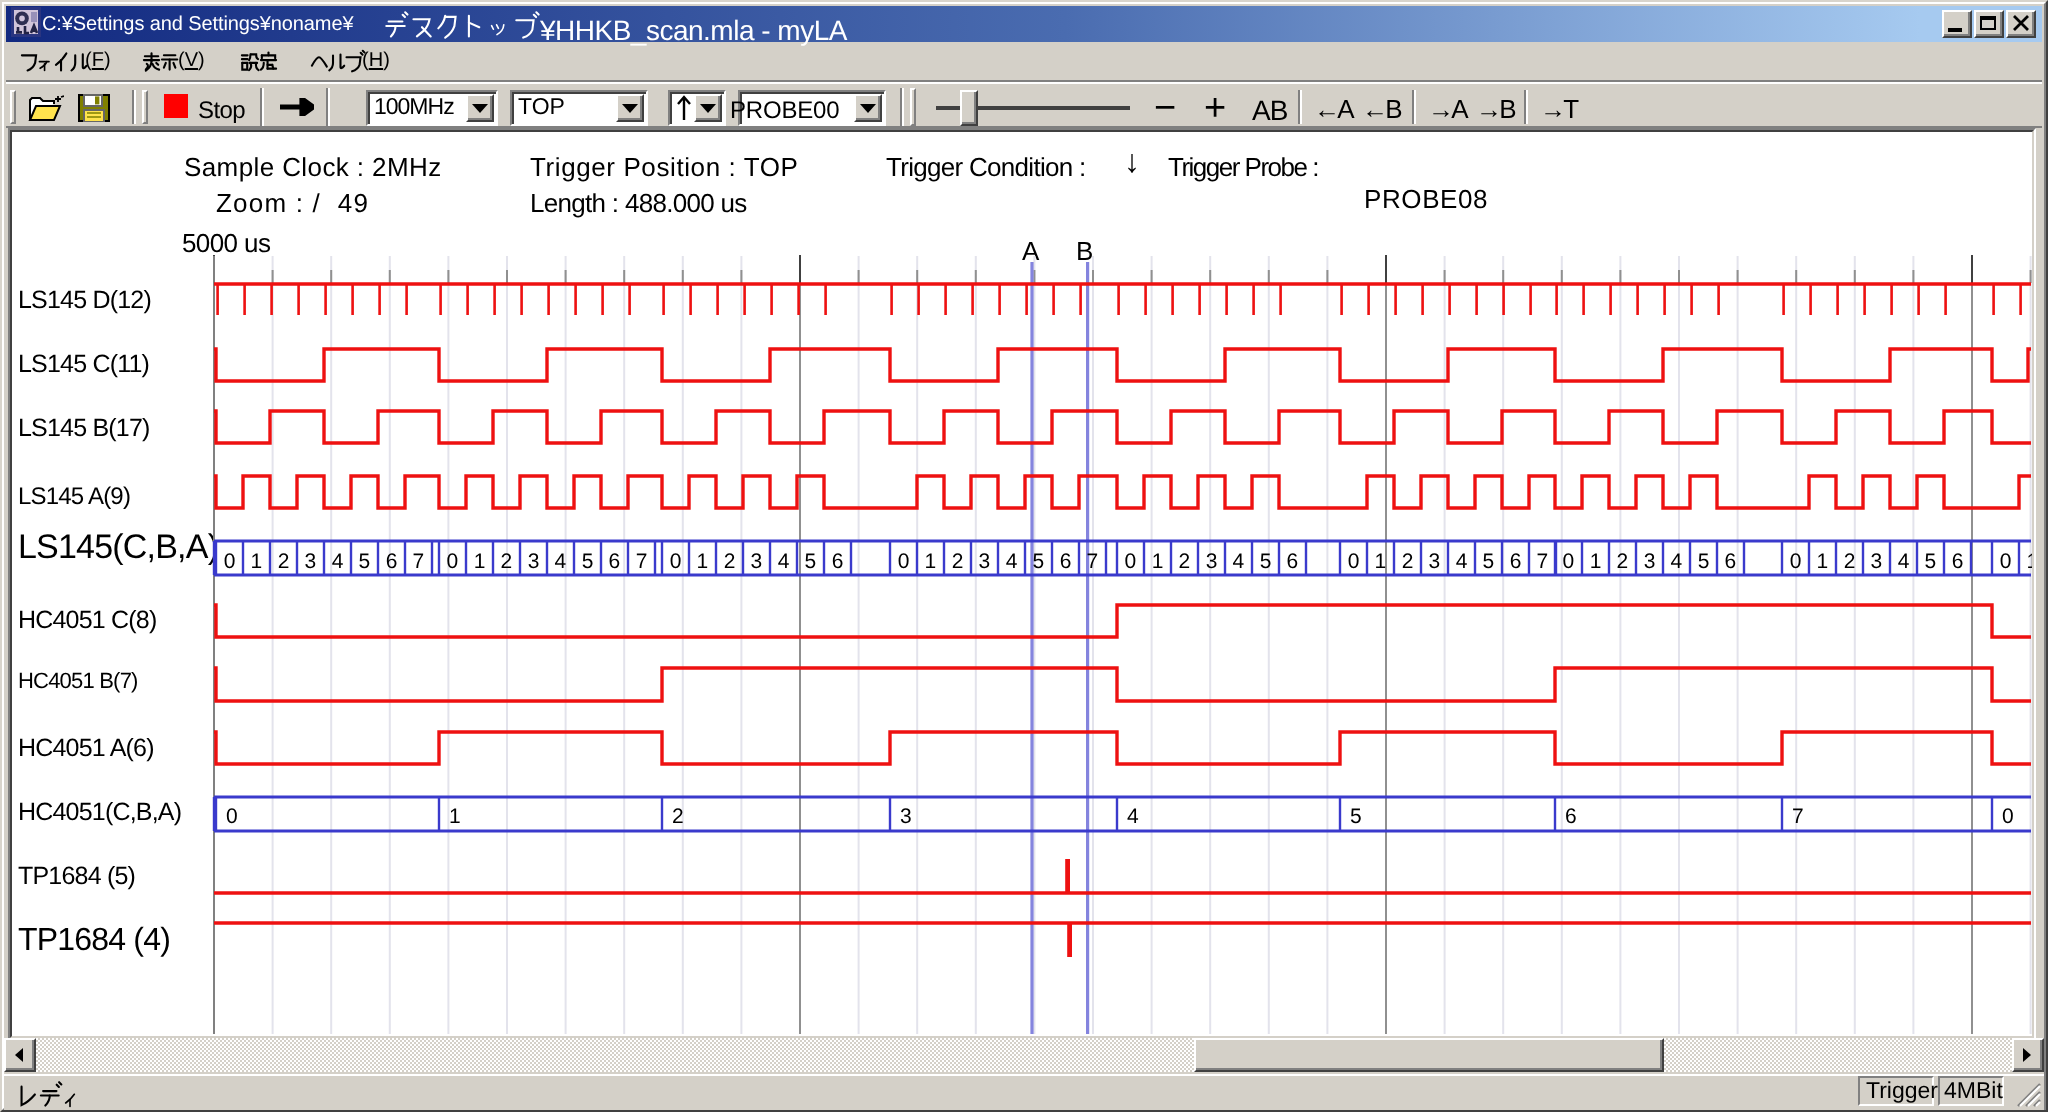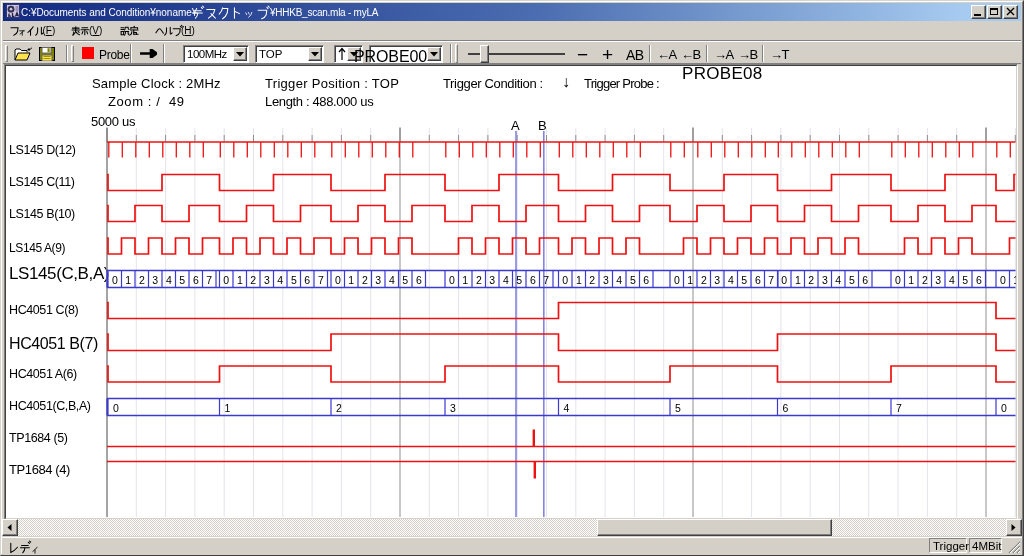--- a/index.html
+++ b/index.html
@@ -13,21 +13,21 @@
 <div class="ab" style="left:1px;top:1px;width:1022px;height:554px;border:1px solid #808080;border-top-color:#fff;border-left-color:#fff"></div>
 <div class="ab" style="left:3px;top:3px;width:1018px;height:18px;background:linear-gradient(to right,#122980,#4A6CB0 52%,#A6CAF0 94%)"></div>
 <svg class="ab" style="left:5px;top:3px" width="16" height="16" viewBox="0 0 16 16">
     <rect x="0.5" y="0.5" width="15" height="15" fill="#2A3580"></rect>
     <rect x="2" y="2" width="12" height="12" fill="#D0C4DA"></rect>
     <circle cx="6" cy="6.2" r="3.4" fill="#2E2E52"></circle>
     <circle cx="6" cy="6.2" r="1.4" fill="#CFC3DB"></circle>
     <rect x="10.5" y="3" width="3" height="5" fill="#9890B8"></rect>
     <path d="M4,10.5 V13.5 M3,13.2 H6 M7.5,10 V13.5 H9.5 M10.5,13.5 L12,9.8 L13.5,13.5 M11.2,12.3 H12.8" stroke="#232345" stroke-width="1.3" fill="none"></path>
   </svg>
-<div class="txt" style="left:21px;top:7px;font-size:10px;color:#fff;letter-spacing:-0.05px">C:¥Documents and Condition¥noname¥</div>
+<div class="txt" style="left:21px;top:7px;font-size:10px;color:#fff;letter-spacing:-0.05px">C:¥Settings and Settings¥noname¥</div>
 <svg style="position:absolute;left:192px;top:6px;overflow:visible" width="78" height="13.5" viewBox="0 0 67.8 10.5">
     <g>
       <g transform="translate(0.0,0.0) scale(1.0)">
         <path d="M2,3.5 H8" fill="none" stroke="#fff" stroke-width="0.91" stroke-linecap="round"></path>
         <path d="M1,5.5 H9" fill="none" stroke="#fff" stroke-width="0.91" stroke-linecap="round"></path>
         <path d="M5,5.5 Q5,8 3,10" fill="none" stroke="#fff" stroke-width="0.91" stroke-linecap="round"></path>
         <path d="M8.1,0.6 L9.1,1.6" fill="none" stroke="#fff" stroke-width="0.91" stroke-linecap="round"></path>
         <path d="M9.2,-0.5 L10.2,0.5" fill="none" stroke="#fff" stroke-width="0.91" stroke-linecap="round"></path>
       </g>
       <g transform="translate(11.3,0.0) scale(1.0)">
@@ -47,21 +47,21 @@
         <path d="M4.8,3.5 L5.8,5.5" fill="none" stroke="#fff" stroke-width="0.91" stroke-linecap="round"></path>
         <path d="M8.8,3.5 Q8.5,7 5,9" fill="none" stroke="#fff" stroke-width="0.91" stroke-linecap="round"></path>
       </g>
       <g transform="translate(56.5,0.0) scale(1.0)">
         <path d="M1,3 H8.5 L8,7 Q7,9.5 4,10.5" fill="none" stroke="#fff" stroke-width="0.91" stroke-linecap="round"></path>
         <path d="M8.6,0.6 L9.6,1.6" fill="none" stroke="#fff" stroke-width="0.91" stroke-linecap="round"></path>
         <path d="M9.7,-0.5 L10.7,0.5" fill="none" stroke="#fff" stroke-width="0.91" stroke-linecap="round"></path>
       </g>
     </g>
   </svg>
-<div class="txt" style="left:270px;top:7px;font-size:10px;color:#fff;letter-spacing:-0.25px">¥HHKB_scan.mla - myLA</div>
+<div class="txt" style="left:270px;top:7px;font-size:14px;color:#fff;letter-spacing:-0.25px">¥HHKB_scan.mla - myLA</div>
 <div class="ab raised" style="left:971px;top:5px;width:15px;height:14px"></div>
 <div class="ab" style="left:974px;top:14px;width:7px;height:2px;background:#000"></div>
 <div class="ab raised" style="left:987px;top:5px;width:15px;height:14px"></div>
 <div class="ab" style="left:990px;top:8px;width:8px;height:7px;border:1px solid #000;border-top-width:2px"></div>
 <div class="ab raised" style="left:1003px;top:5px;width:15px;height:14px"></div>
 <svg class="ab" style="left:1006px;top:7px" width="9" height="9" viewBox="0 0 9 9">
     <path d="M1,1 L8,8 M8,1 L1,8" stroke="#000" stroke-width="1.4"></path>
   </svg>
 <svg style="position:absolute;left:9.5px;top:25px;overflow:visible" width="33" height="11.5" viewBox="0 0 34.9 10.5">
     <g>
@@ -159,21 +159,21 @@
 <svg class="ab" style="left:39px;top:47px" width="16" height="14" viewBox="0 0 16 14">
 <rect x="0.5" y="0.5" width="15" height="13" fill="#808000" stroke="#000"></rect>
 <rect x="3" y="0.5" width="9" height="5.5" fill="#fff" stroke="#666"></rect>
 <rect x="8.5" y="1.2" width="2.2" height="4" fill="#808000"></rect>
 <rect x="3" y="8" width="10" height="6" fill="#ffe34d" stroke="#666"></rect>
 <path d="M4.5,9.5 h7 M4.5,11.5 h7" stroke="#808000" stroke-width="0.8"></path>
 </svg>
 <div class="sep" style="left:66px;top:45px;height:17px"></div>
 <div class="grip" style="left:71px;top:45px;height:17px"></div>
 <div class="ab" style="left:82px;top:47px;width:12px;height:12px;background:#f00"></div>
-<div class="txt" style="left:99px;top:48px;font-size:12px;letter-spacing:-0.3px">Probe</div>
+<div class="txt" style="left:99px;top:48px;font-size:12px;letter-spacing:-0.3px">Stop</div>
 <div class="sep" style="left:130px;top:44px;height:19px"></div>
 <svg class="ab" style="left:140px;top:49px" width="17" height="9" viewBox="0 0 17 9">
     <path d="M0,4.5 H11 M11,0.5 L16.5,4.5 L11,8.5 Z" stroke="#000" stroke-width="2.6" fill="#000"></path>
   </svg>
 <div class="sep" style="left:163px;top:44px;height:19px"></div>
 <div class="ab sunk2" style="left:183px;top:45px;width:66px;height:18px"></div>
 <div class="txt" style="left:187px;top:48px;font-size:11.5px;letter-spacing:-0.5px">100MHz</div>
 <div class="ab raised" style="left:233px;top:47px;width:14px;height:14px"></div>
 <svg class="ab" style="left:236px;top:52px" width="9" height="5" viewBox="0 0 9 5">
     <path d="M0,0 H8 L4,4.5 Z" fill="#000"></path>
@@ -187,21 +187,21 @@
 <div class="ab sunk2" style="left:334px;top:45px;width:29px;height:18px"></div>
 <div class="txt" style="left:341px;top:48px;font-size:12px;letter-spacing:0px"></div>
 <div class="ab raised" style="left:347px;top:47px;width:14px;height:14px"></div>
 <svg class="ab" style="left:350px;top:52px" width="9" height="5" viewBox="0 0 9 5">
     <path d="M0,0 H8 L4,4.5 Z" fill="#000"></path>
   </svg>
 <svg class="ab" style="left:338px;top:47px" width="8" height="14" viewBox="0 0 8 14">
     <path d="M4,13 V2 M1,5 L4,1.5 L7,5" stroke="#000" stroke-width="1.2" fill="none"></path>
   </svg>
 <div class="ab sunk2" style="left:369px;top:45px;width:74px;height:18px"></div>
-<div class="txt" style="left:354px;top:48px;font-size:16px;letter-spacing:-0.1px">PROBE00</div>
+<div class="txt" style="left:365px;top:48px;font-size:12px;letter-spacing:-0.1px">PROBE00</div>
 <div class="ab raised" style="left:427px;top:47px;width:14px;height:14px"></div>
 <svg class="ab" style="left:430px;top:52px" width="9" height="5" viewBox="0 0 9 5">
     <path d="M0,0 H8 L4,4.5 Z" fill="#000"></path>
   </svg>
 <div class="sep" style="left:450px;top:44px;height:19px"></div>
 <div class="grip" style="left:455px;top:44px;height:19px"></div>
 <div class="ab" style="left:468px;top:53px;width:97px;height:2px;background:#404040"></div>
 <div class="ab raised" style="left:480px;top:45px;width:9px;height:18px"></div>
 <div class="txt" style="left:577px;top:44px;font-size:19px">−</div>
 <div class="txt" style="left:602px;top:44px;font-size:19px">+</div>
@@ -217,35 +217,35 @@
 <div class="ab" style="left:3px;top:63px;width:1018px;height:1px;background:#808080"></div>
 <div class="ab" style="left:4px;top:64px;width:1014px;height:456px;border:1px solid;border-color:#808080 #fff #fff #808080"></div>
 <div class="ab" style="left:5px;top:65px;width:1012px;height:454px;border:1px solid;border-color:#404040 #D4D0C8 #D4D0C8 #404040;background:#fff"></div>
 <div class="txt" style="left:92px;top:76px;font-size:13px;letter-spacing:0.2px">Sample Clock : 2MHz</div>
 <div class="txt" style="left:108px;top:94px;font-size:13px;letter-spacing:0.6px">Zoom : /  49</div>
 <div class="txt" style="left:265px;top:76px;font-size:13px;letter-spacing:0.3px">Trigger Position : TOP</div>
 <div class="txt" style="left:265px;top:94px;font-size:13px;letter-spacing:-0.35px">Length : 488.000 us</div>
 <div class="txt" style="left:443px;top:76px;font-size:13px;letter-spacing:-0.35px">Trigger Condition :</div>
 <div class="txt" style="left:562px;top:73px;font-size:16px">↓</div>
 <div class="txt" style="left:584px;top:76px;font-size:13px;letter-spacing:-0.75px">Trigger Probe :</div>
-<div class="txt" style="left:682px;top:64px;font-size:17px;letter-spacing:0.3px">PROBE08</div>
+<div class="txt" style="left:682px;top:92px;font-size:13px;letter-spacing:0.3px">PROBE08</div>
 <div class="txt" style="left:91px;top:114px;font-size:13px;letter-spacing:-0.3px">5000 us</div>
 <div class="txt" style="left:511px;top:118px;font-size:13px">A</div>
 <div class="txt" style="left:538px;top:118px;font-size:13px">B</div>
 <div class="txt" style="left:9px;top:142.8px;font-size:12.5px;letter-spacing:-0.4px">LS145 D(12)</div>
 <div class="txt" style="left:9px;top:174.8px;font-size:12.5px;letter-spacing:-0.4px">LS145 C(11)</div>
-<div class="txt" style="left:9px;top:206.8px;font-size:12.5px;letter-spacing:-0.4px">LS145 B(10)</div>
+<div class="txt" style="left:9px;top:206.8px;font-size:12.5px;letter-spacing:-0.4px">LS145 B(17)</div>
 <div class="txt" style="left:9px;top:241px;font-size:12px;letter-spacing:-0.4px">LS145 A(9)</div>
 <div class="txt" style="left:9px;top:264px;font-size:17px;letter-spacing:-0.4px">LS145(C,B,A)</div>
 <div class="txt" style="left:9px;top:303.3px;font-size:12.5px;letter-spacing:-0.4px">HC4051 C(8)</div>
-<div class="txt" style="left:9px;top:334.8px;font-size:16px;letter-spacing:-0.4px">HC4051 B(7)</div>
+<div class="txt" style="left:9px;top:334.8px;font-size:11px;letter-spacing:-0.4px">HC4051 B(7)</div>
 <div class="txt" style="left:9px;top:366.8px;font-size:12.5px;letter-spacing:-0.4px">HC4051 A(6)</div>
 <div class="txt" style="left:9px;top:399.3px;font-size:12.5px;letter-spacing:-0.4px">HC4051(C,B,A)</div>
 <div class="txt" style="left:9px;top:430.8px;font-size:12.5px;letter-spacing:-0.4px">TP1684 (5)</div>
-<div class="txt" style="left:9px;top:462.3px;font-size:13px;letter-spacing:-0.4px">TP1684 (4)</div>
+<div class="txt" style="left:9px;top:462.3px;font-size:16px;letter-spacing:-0.4px">TP1684 (4)</div>
 <svg class="ab" style="left:0;top:0" width="1024" height="556" viewBox="0 0 1024 556">
     <defs>
       <clipPath id="wf">
         <rect x="0" y="0" width="1016" height="556"></rect>
       </clipPath>
     </defs>
     <g clip-path="url(#wf)">
       <path d="M136.3,128 V517 M165.6,128 V517 M194.9,128 V517 M224.2,128 V517 M253.5,128 V517 M282.8,128 V517 M312.1,128 V517 M341.4,128 V517 M370.7,128 V517 M429.3,128 V517 M458.6,128 V517 M487.9,128 V517 M517.2,128 V517 M546.5,128 V517 M575.8,128 V517 M605.1,128 V517 M634.4,128 V517 M663.7,128 V517 M722.3,128 V517 M751.6,128 V517 M780.9,128 V517 M810.2,128 V517 M839.5,128 V517 M868.8,128 V517 M898.1,128 V517 M927.4,128 V517 M956.7,128 V517 M1015.3,128 V517 " stroke="#E3E3EC" stroke-width="1"></path>
       <path d="M107.0,142 V517 M400.0,142 V517 M693.0,142 V517 M986.0,142 V517 " stroke="#909090" stroke-width="1"></path>
       <path d="M136.3,135 V141.5 M165.6,135 V141.5 M194.9,135 V141.5 M224.2,135 V141.5 M253.5,135 V141.5 M282.8,135 V141.5 M312.1,135 V141.5 M341.4,135 V141.5 M370.7,135 V141.5 M429.3,135 V141.5 M458.6,135 V141.5 M487.9,135 V141.5 M517.2,135 V141.5 M546.5,135 V141.5 M575.8,135 V141.5 M605.1,135 V141.5 M634.4,135 V141.5 M663.7,135 V141.5 M722.3,135 V141.5 M751.6,135 V141.5 M780.9,135 V141.5 M810.2,135 V141.5 M839.5,135 V141.5 M868.8,135 V141.5 M898.1,135 V141.5 M927.4,135 V141.5 M956.7,135 V141.5 M1015.3,135 V141.5 " stroke="#909090" stroke-width="1"></path>

